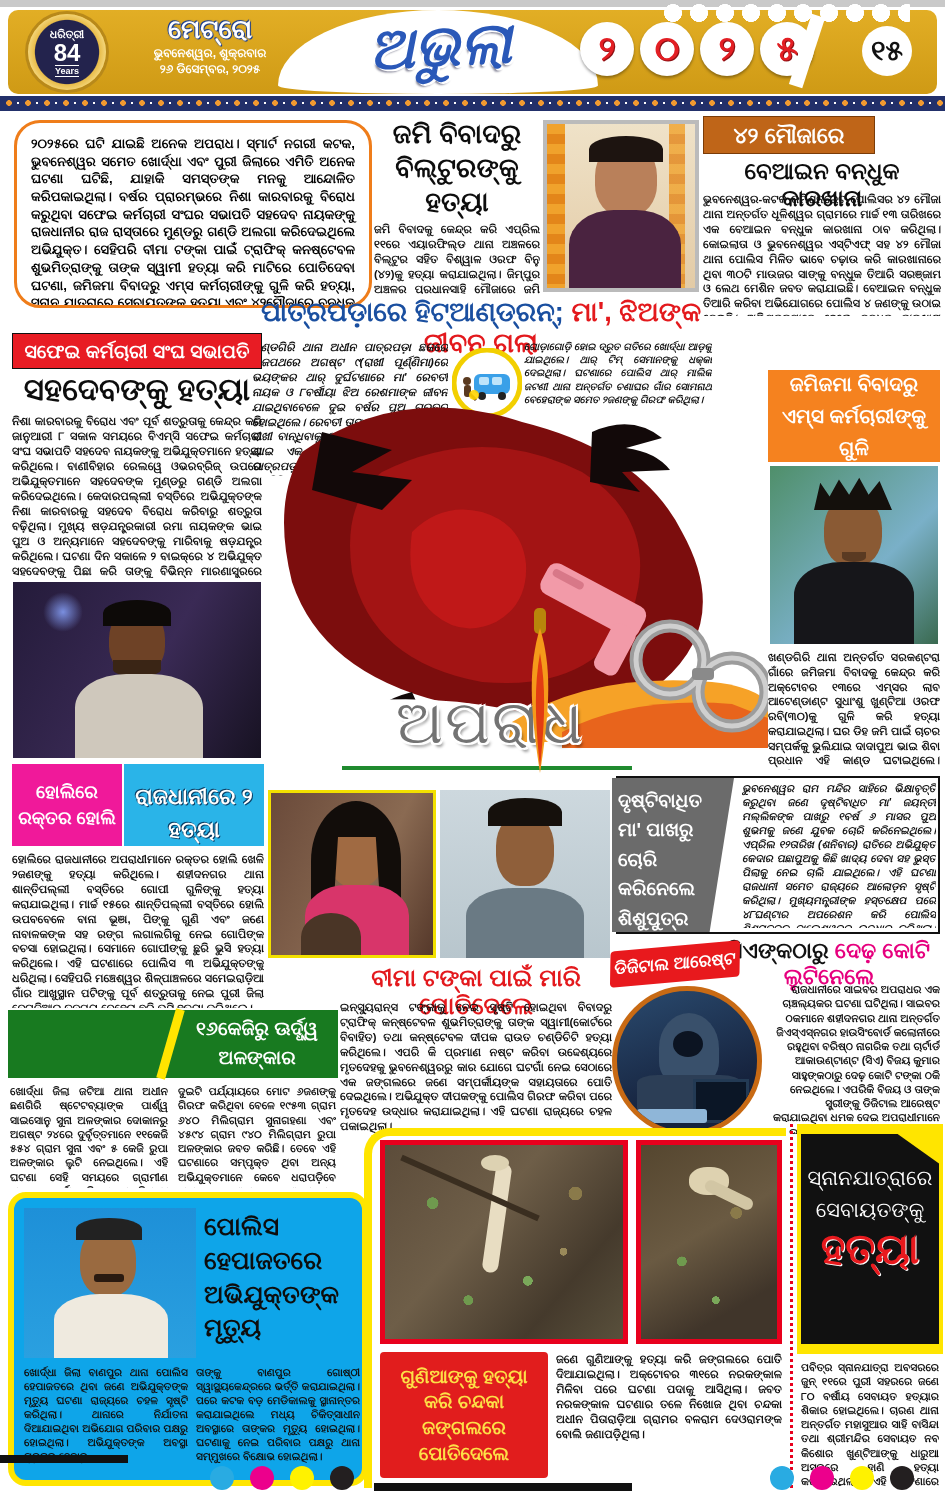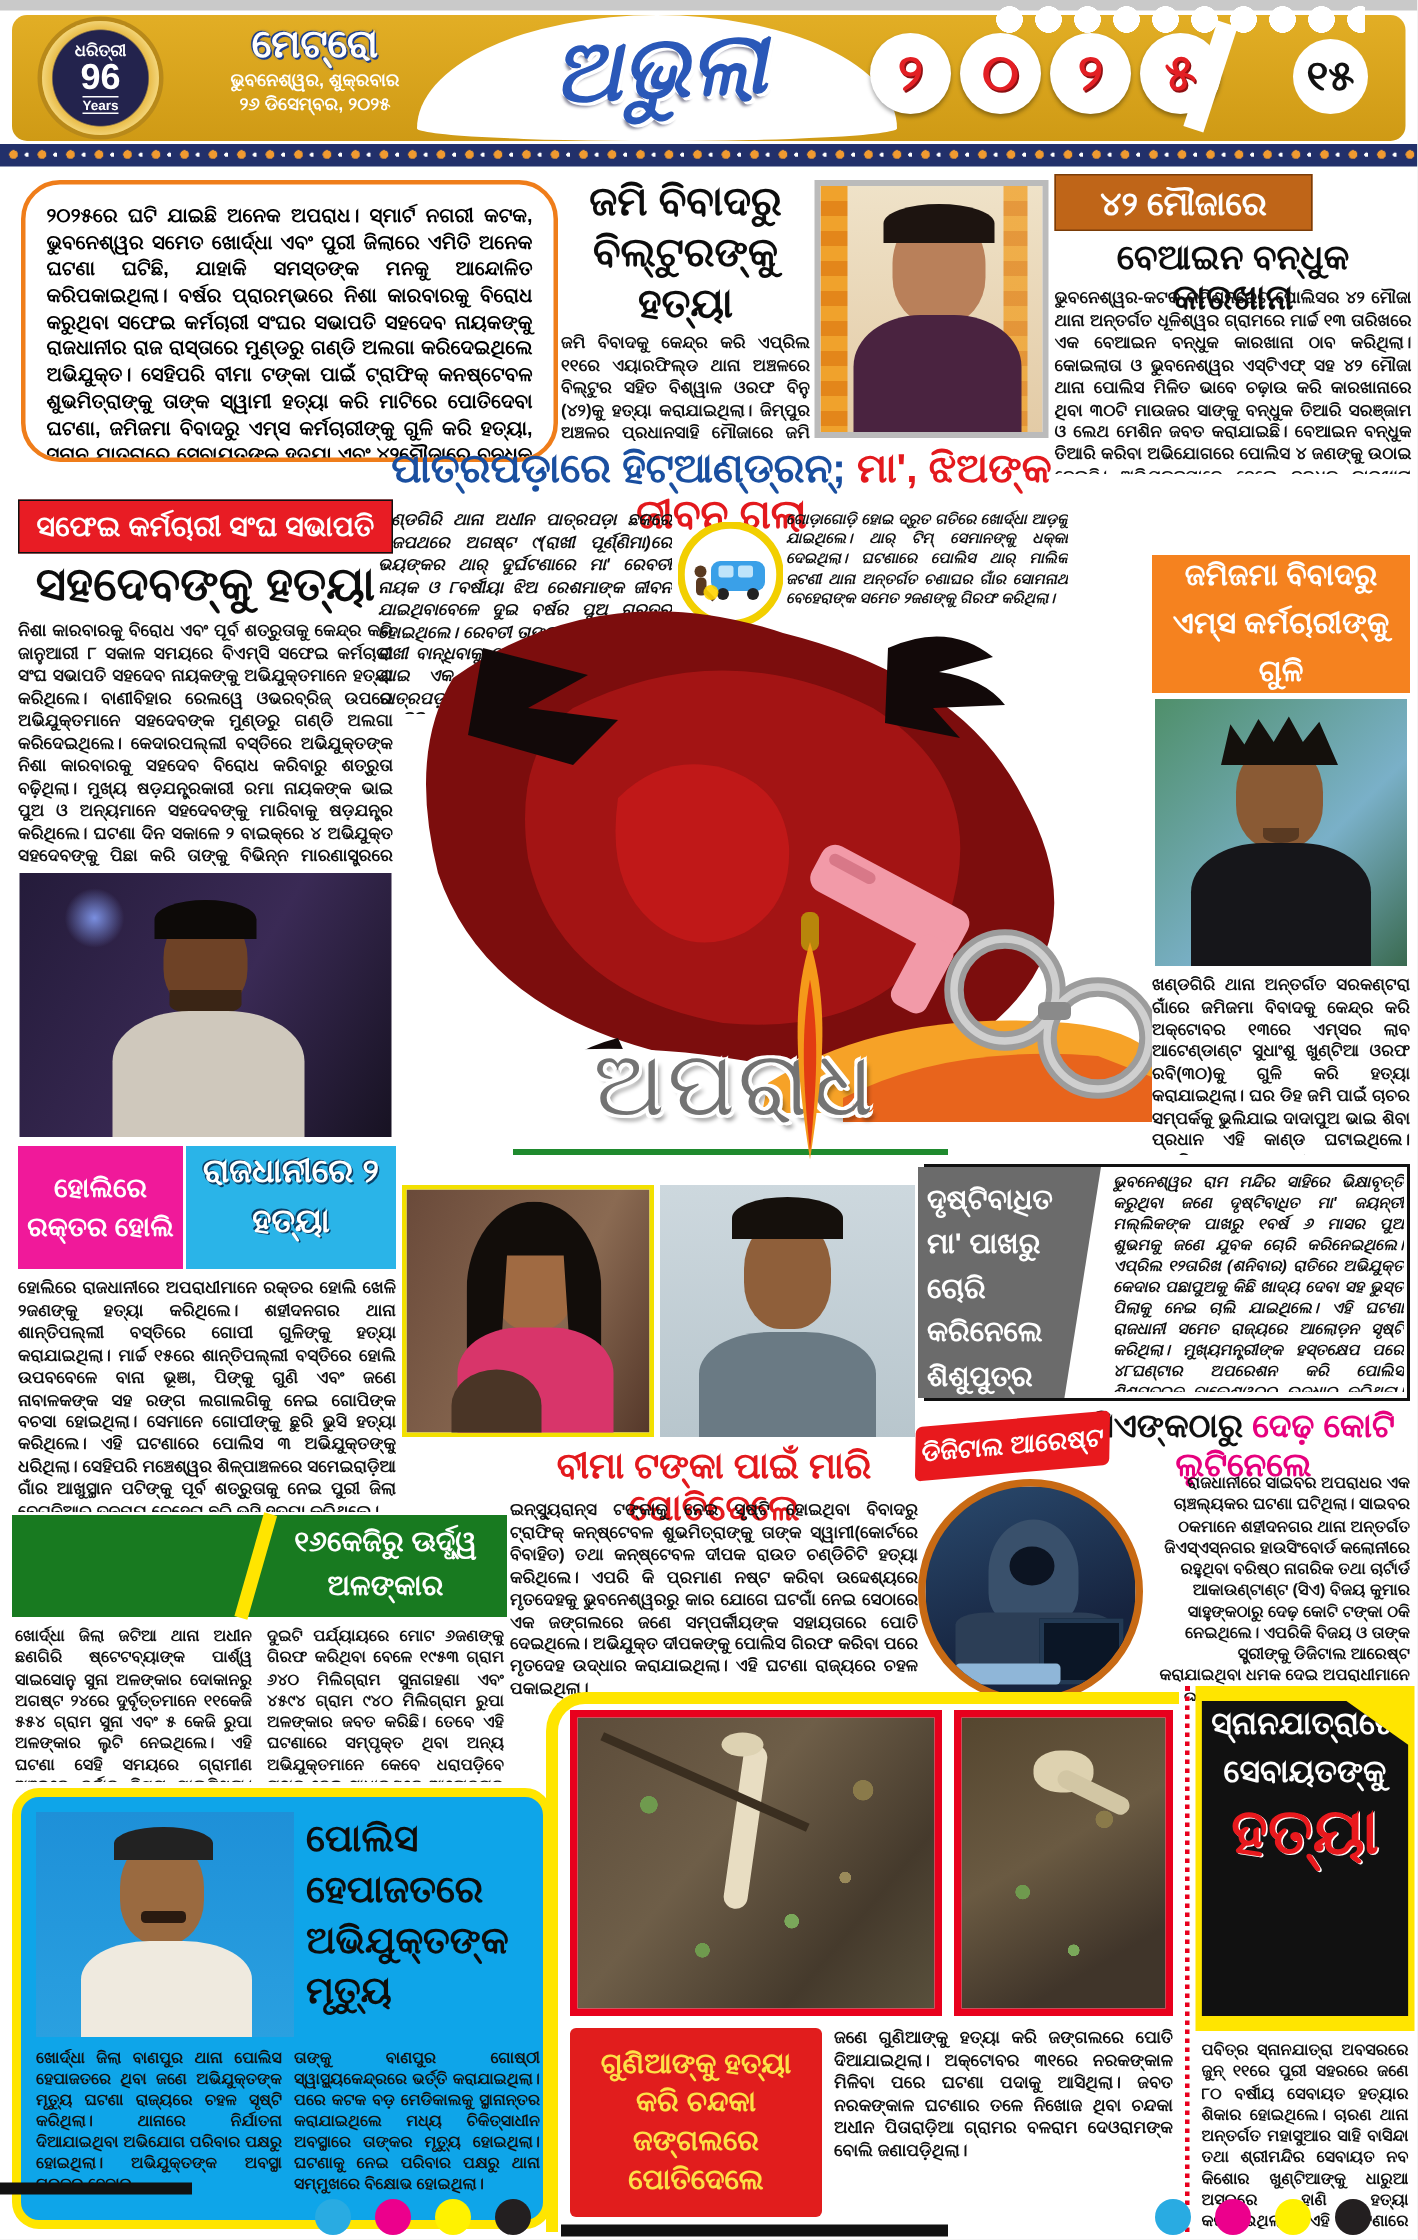--- a/index.html
+++ b/index.html
@@ -50,21 +50,21 @@
 <div class="page">
 
   <div class="abs grayband"></div>
 
   <div class="abs mast">
     <div class="abs" style="left:270px;top:0;width:320px;height:84px;background:#fff;border-radius:50% 50% 50% 50%/90% 90% 10% 10%"></div>
   </div>
   <div class="abs scallops"></div>
   <div class="abs medal">
     <div class="t1">ଧରିତ୍ରୀ</div>
-    <div class="t2">96</div>
+    <div class="t2">84</div>
     <div class="t3">Years</div>
   </div>
   <div class="abs edn">
     <div class="big">ମେଟ୍ରୋ</div>
     <div class="sm">ଭୁବନେଶ୍ୱର, ଶୁକ୍ରବାର</div>
     <div class="sm">୨୬ ଡିସେମ୍ବର, ୨୦୨୫</div>
   </div>
   <div class="abs logo">ଅଭୁଲା</div>
   <div class="abs" style="left:580px;top:22px;display:flex;gap:6px">
     <span class="ydot">୨</span>
@@ -186,21 +186,21 @@
     <path></path>
     <div class="abs" style="left:44px;top:10px;width:78px;height:34px;border-radius:40% 40% 0 0;background:#14100c;clip-path:polygon(0 100%,8% 20%,20% 60%,32% 10%,45% 55%,58% 5%,70% 55%,84% 15%,100% 100%)"></div>
     <div class="torso" style="left:24px;top:96px;width:120px;height:82px;background:#16161a"></div>
     <div class="abs" style="left:72px;top:86px;width:24px;height:10px;background:#5a3a22;border-radius:0 0 50% 50%"></div>
   </div>
   <div class="abs bt" style="left:768px;top:650px;width:172px;height:120px;font-size:11.2px"><span>ଖଣ୍ଡଗିରି ଥାନା ଅନ୍ତର୍ଗତ ସରକଣ୍ଟରା ଗାଁରେ ଜମିଜମା ବିବାଦକୁ କେନ୍ଦ୍ର କରି ଅକ୍ଟୋବର ୧୩ରେ ଏମ୍ସର ଲାବ ଆଟେଣ୍ଡାଣ୍ଟ ସୁଧାଂଶୁ ଖୁଣ୍ଟିଆ ଓରଫ ରବି(୩୦)କୁ ଗୁଳି କରି ହତ୍ୟା କରାଯାଇଥିଲା। ଘର ଡିହ ଜମି ପାଇଁ ଚାଚର ସମ୍ପର୍କକୁ ଭୁଲିଯାଇ ଦାଦାପୁଅ ଭାଇ ଶିବା ପ୍ରଧାନ ଏହି କାଣ୍ଡ ଘଟାଇଥିଲେ। ପୋଲିସ ଷଡ଼ଯନ୍ତ୍ରକାରୀ ଦାଦା ସୁକାନ୍ତ, ବଡ଼ପୁଅ ଖୁଦ୍‌ରେନ୍ଦୁ, ଶିବାଙ୍କ ସମେତ ୫ଜଣଙ୍କୁ ଗିରଫ କରିଥିଲା।</span></div>
 
   <div class="abs box-magenta" style="left:12px;top:764px;width:110px;height:82px;font-size:18px;line-height:1.45;display:flex;align-items:center;justify-content:center;padding:2px">
     <span>ହୋଲିରେ ରକ୍ତର ହୋଲି</span>
   </div>
-  <div class="abs box-cyan" style="left:124px;top:764px;width:140px;height:82px;font-size:22px;line-height:1.5;display:flex;align-items:flex-start;justify-content:center">
+  <div class="abs box-cyan" style="left:124px;top:764px;width:140px;height:82px;font-size:22px;line-height:1.5;display:flex;align-items:flex-end;justify-content:center">
     <span>ରାଜଧାନୀରେ ୨ ହତ୍ୟା</span>
   </div>
   <div class="abs bt" style="left:12px;top:852px;width:252px;height:156px;font-size:11.3px"><span>ହୋଲିରେ ରାଜଧାନୀରେ ଅପରାଧୀମାନେ ରକ୍ତର ହୋଲି ଖେଳି ୨ଜଣଙ୍କୁ ହତ୍ୟା କରିଥିଲେ। ଶହୀଦନଗର ଥାନା ଶାନ୍ତିପଲ୍ଲୀ ବସ୍ତିରେ ଗୋପୀ ଗୁଳିଙ୍କୁ ହତ୍ୟା କରାଯାଇଥିଲା। ମାର୍ଚ୍ଚ ୧୫ରେ ଶାନ୍ତିପଲ୍ଲୀ ବସ୍ତିରେ ହୋଲି ଉପବବେଳେ ବାନା ଭୂଞା, ପିଙ୍କୁ ଗୁଣି ଏବଂ ଜଣେ ନାବାଳକଙ୍କ ସହ ରଙ୍ଗ ଲଗାଲଗିକୁ ନେଇ ଗୋପିଙ୍କ ବଚସା ହୋଇଥିଲା। ସେମାନେ ଗୋପୀଙ୍କୁ ଛୁରି ଭୁସି ହତ୍ୟା କରିଥିଲେ। ଏହି ଘଟଣାରେ ପୋଲିସ ୩ ଅଭିଯୁକ୍ତଙ୍କୁ ଧରିଥିଲା। ସେହିପରି ମଞ୍ଚେଶ୍ୱର ଶିଳ୍ପାଞ୍ଚଳରେ ସମେଇରାଡ଼ିଆ ଗାଁର ଆଖୁସ୍ଥାନ ପଟିଙ୍କୁ ପୂର୍ବ ଶତ୍ରୁତାକୁ ନେଇ ପୁରୀ ଜିଲା ବେଗୁନିଆର ତନ୍ମୟ ବେହେରା ଛୁରି ଭୁସି ହତ୍ୟା କରିଥିଲେ।</span></div>
 
   <div class="abs photo" style="left:268px;top:790px;width:168px;height:168px;border:3px solid #f2e000;background:linear-gradient(115deg,#6a4a3a,#8a6a52 60%,#55382a)">
     <div class="head" style="left:58px;top:28px;width:54px;height:66px;background:#a06a42"></div>
     <div class="abs" style="left:40px;top:8px;width:90px;height:120px;border-radius:50% 50% 20% 20%;background:#120d0a;clip-path:polygon(0 0,100% 0,100% 100%,78% 100%,72% 30%,30% 30%,24% 100%,0 100%)"></div>
     <div class="torso" style="left:34px;top:92px;width:104px;height:76px;background:#d8356a"></div>
     <div class="abs" style="left:30px;top:120px;width:60px;height:48px;background:#4a3526;border-radius:50% 50% 0 0"></div>
   </div>
@@ -271,21 +271,21 @@
     <div class="abs" style="left:62px;top:44px;width:52px;height:12px;background:#d2c6a4;border-radius:6px;transform:rotate(26deg)"></div>
   </div>
   <div class="abs box-red" style="left:380px;top:1352px;width:168px;height:126px;font-size:19px;line-height:1.35;display:flex;align-items:center;justify-content:center;padding:4px;border-radius:4px">
     <span>ଗୁଣିଆଙ୍କୁ ହତ୍ୟା କରି ଚନ୍ଦକା ଜଙ୍ଗଲରେ ପୋତିଦେଲେ</span>
   </div>
   <div class="abs bt" style="left:556px;top:1352px;width:226px;height:126px;font-size:11.4px"><span>ଜଣେ ଗୁଣିଆଙ୍କୁ ହତ୍ୟା କରି ଜଙ୍ଗଲରେ ପୋତି ଦିଆଯାଇଥିଲା। ଅକ୍ଟୋବର ୩୧ରେ ନରକଙ୍କାଳ ମିଳିବା ପରେ ଘଟଣା ପଦାକୁ ଆସିଥିଲା। ଜବତ ନରକଙ୍କାଳ ଘଟଣାର ତଳେ ନିଖୋଜ ଥିବା ଚନ୍ଦକା ଅଧୀନ ପିତାରାଡ଼ିଆ ଗ୍ରାମର ବଳରାମ ଦେଓରାମଙ୍କ ବୋଲି ଜଣାପଡ଼ିଥିଲା।</span></div>
 
   <div class="abs" style="left:790px;top:1124px;width:150px;height:364px;border-left:3px dotted #e8001d;padding-left:4px">
     <div class="abs" style="left:4px;top:0;width:146px;height:230px;background:#ffe500"></div>
     <div class="abs" style="left:8px;top:10px;width:138px;height:210px;background:#111;clip-path:polygon(0 0,70% 0,100% 14%,100% 100%,0 100%);color:#fff;text-align:center">
-      <div style="font-size:21px;font-weight:700;line-height:1.5;padding:0 4px">ସ୍ନାନଯାତ୍ରାରେ ସେବାୟତଙ୍କୁ</div>
+      <div style="margin-top:28px;font-size:21px;font-weight:400;line-height:1.5;padding:0 4px">ସ୍ନାନଯାତ୍ରାରେ ସେବାୟତଙ୍କୁ</div>
       <div style="font-size:42px;font-weight:800;color:#e8191d;text-shadow:1px 1px 0 #fff">ହତ୍ୟା</div>
     </div>
     <div class="abs bt" style="left:8px;top:236px;width:138px;height:126px;font-size:10.8px"><span>ପବିତ୍ର ସ୍ନାନଯାତ୍ରା ଅବସରରେ ଜୁନ୍ ୧୧ରେ ପୁରୀ ସହରରେ ଜଣେ ୮୦ ବର୍ଷୀୟ ସେବାୟତ ହତ୍ୟାର ଶିକାର ହୋଇଥିଲେ। ଚାରଣ ଥାନା ଅନ୍ତର୍ଗତ ମହାସୁଆର ସାହି ବାସିନ୍ଦା ତଥା ଶ୍ରୀମନ୍ଦିର ସେବାୟତ ନବ କିଶୋର ଖୁଣ୍ଟିଆଙ୍କୁ ଧାରୁଆ ଅସ୍ତ୍ରରେ ହାଣି ହତ୍ୟା କରାଯାଇଥିଲା। ଏହି ଘଟଣାରେ ପୋଲିସ ଜଣେ ଅଭିଯୁକ୍ତଙ୍କୁ ଗିରଫ କରିଥିଲା।</span></div>
   </div>
 
   <div class="abs" style="left:0;top:1455px;width:128px;height:8px;background:#111"></div>
   <div class="abs" style="left:374px;top:1493px;width:258px;height:8px;background:#111;transform:translateY(-10px)"></div>
   <div class="abs" style="left:210px;top:1466px;display:flex;gap:16px">
     <span style="width:24px;height:24px;border-radius:50%;background:#29abe2;display:block"></span>
     <span style="width:24px;height:24px;border-radius:50%;background:#ec008c;display:block"></span>

